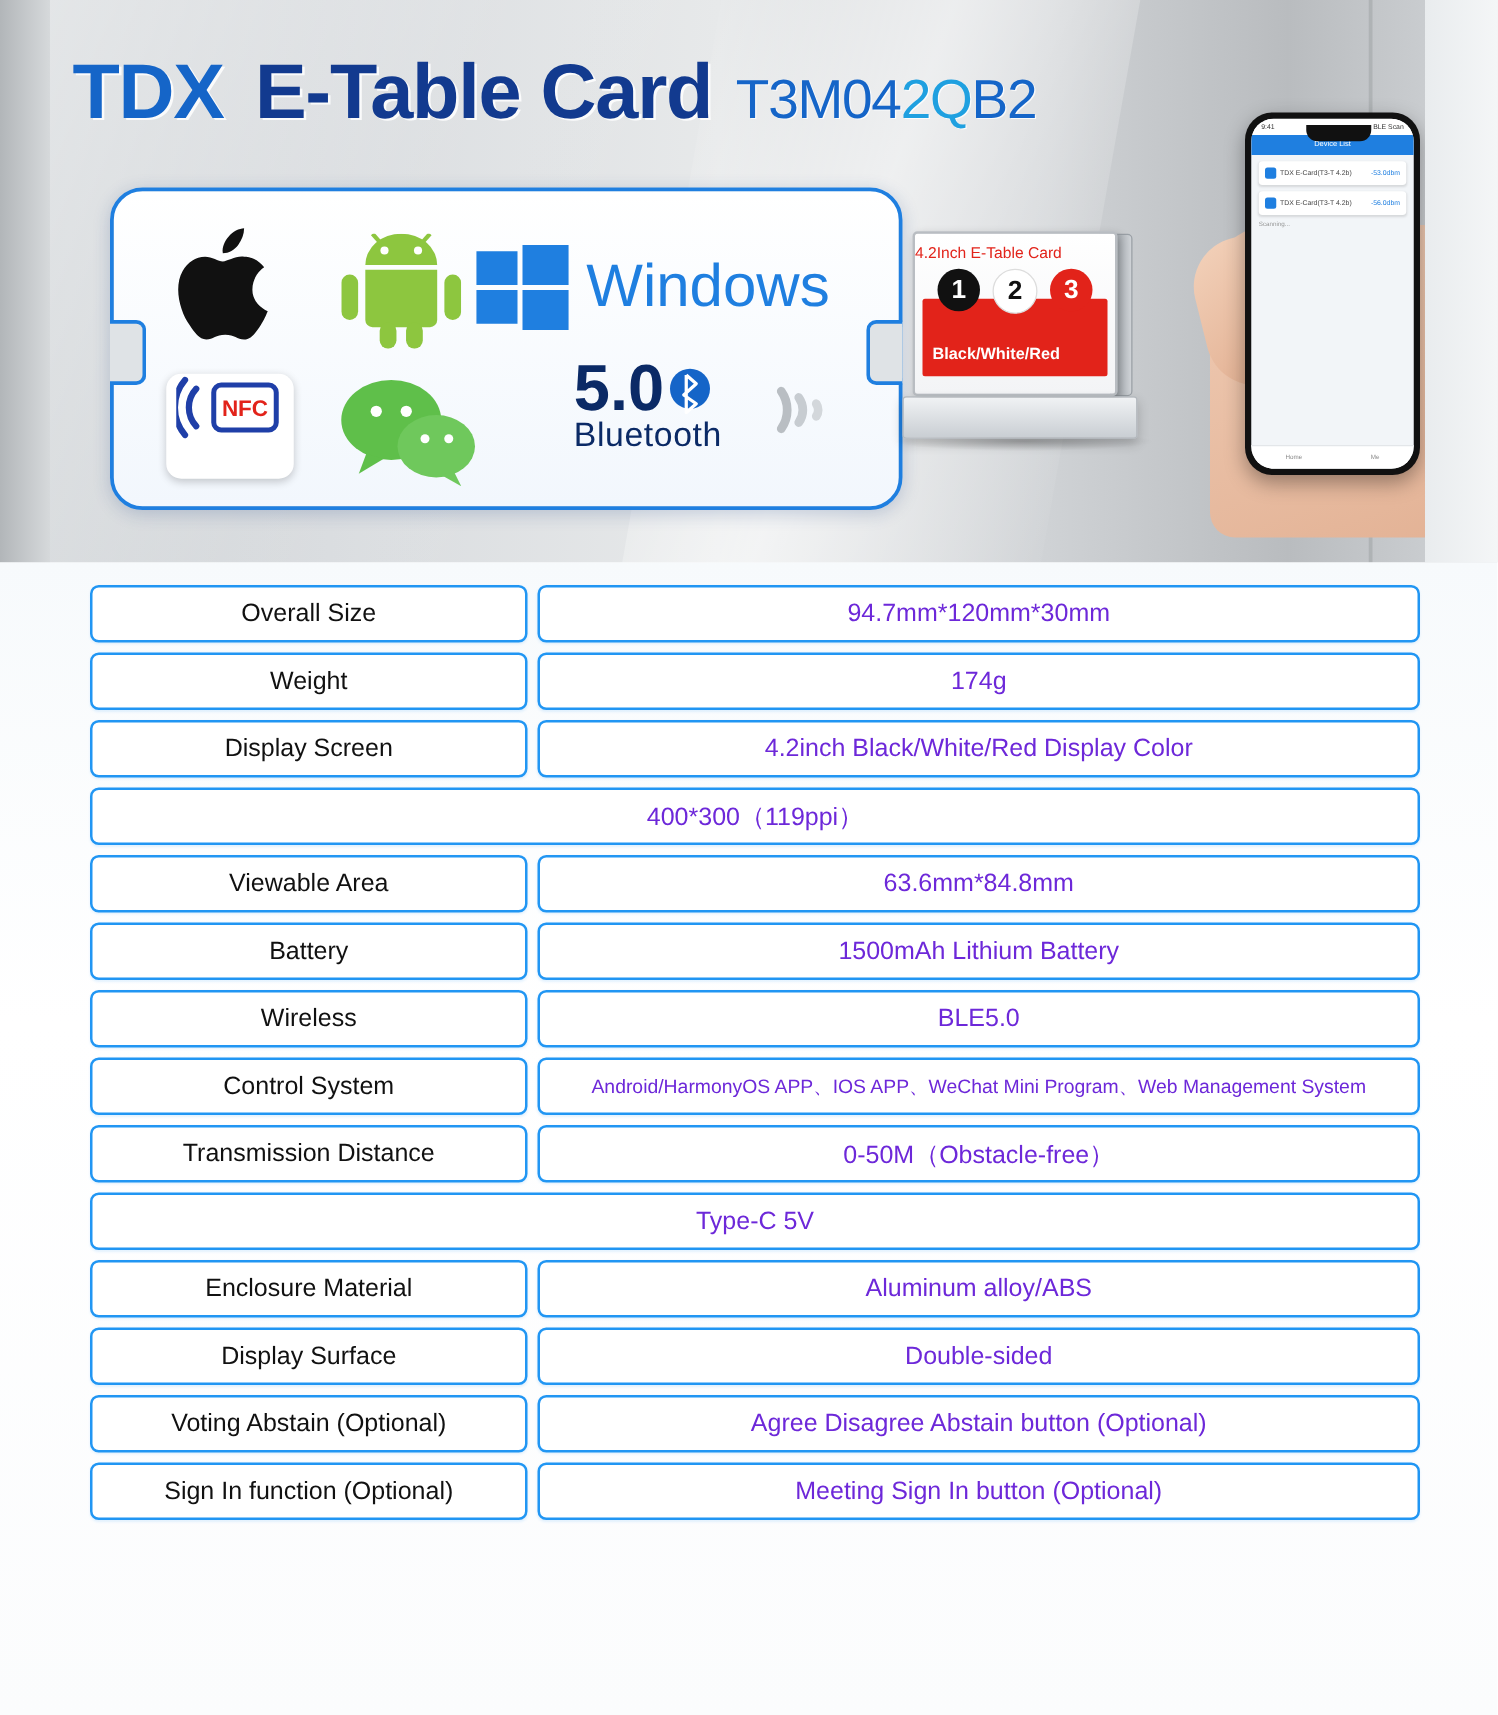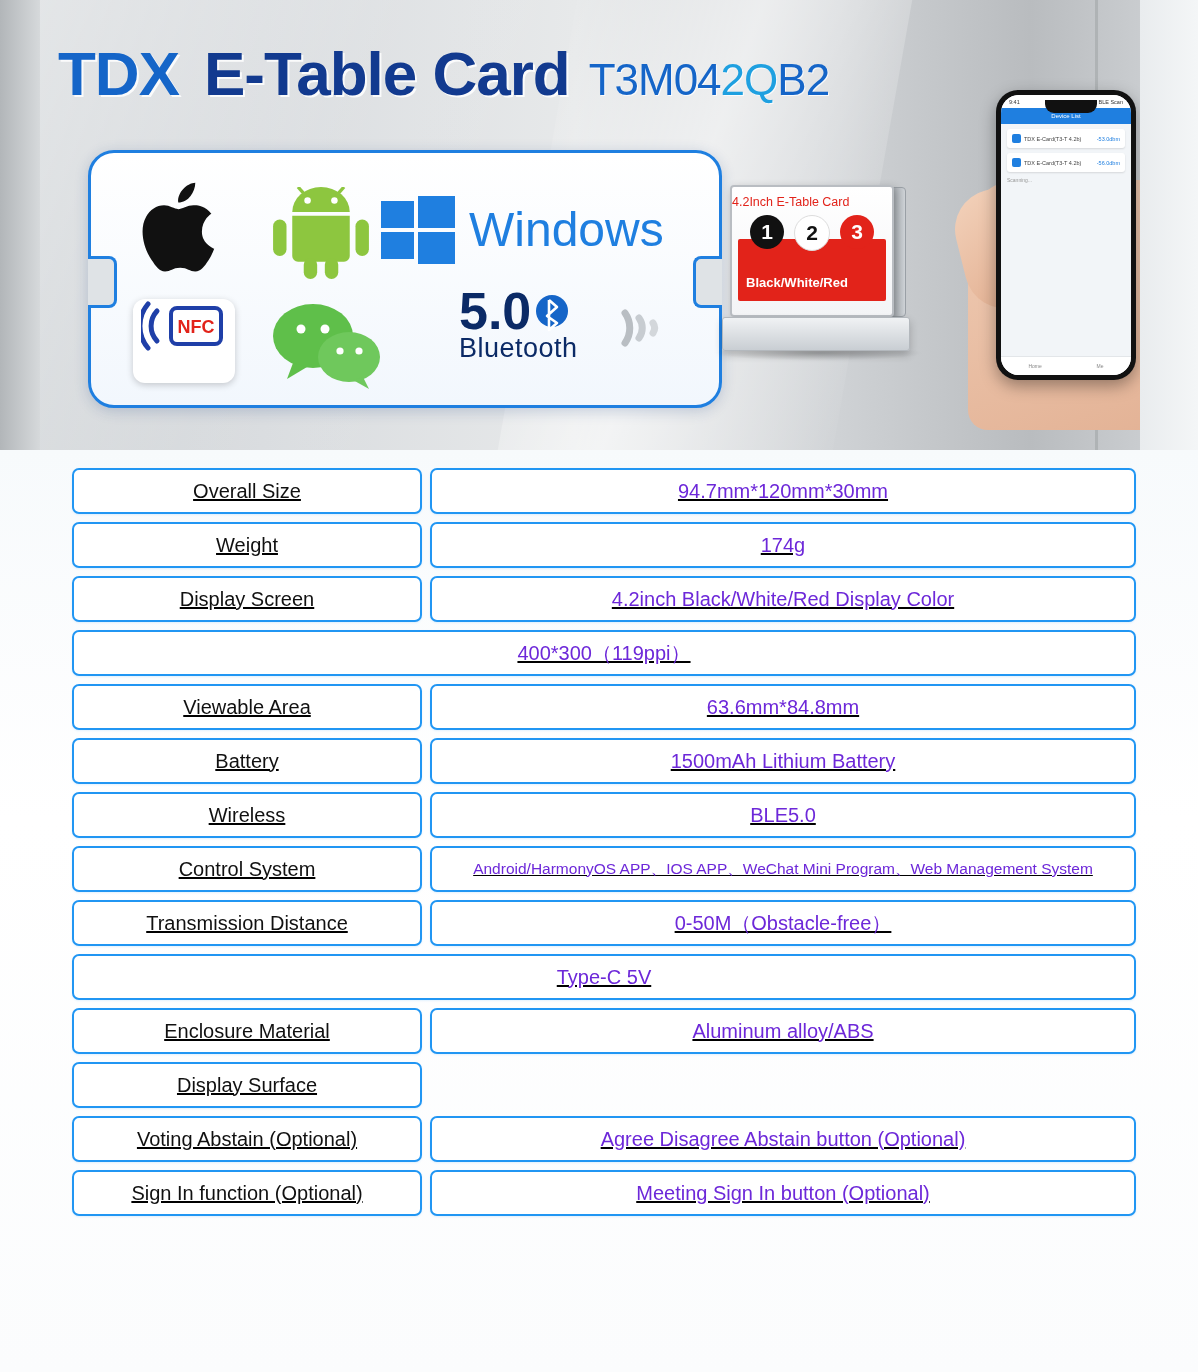--- a/index.html
+++ b/index.html
@@ -165,21 +165,20 @@
   
   .specs{
     position:absolute;left:0;top:450px;width:1198px;height:922px;
     background:linear-gradient(180deg,#f7fafc 0%,#ffffff 40%,#fbfcfd 100%);
     padding-top:18px;box-sizing:border-box;
   }
   .row{
     display:flex;align-items:stretch;
     margin:0 62px 8px 72px;
     gap:8px;
-    text-decoration:underline;
   }
   .cell{
     border:2px solid #2196f3;border-radius:7px;background:#ffffff;
     display:flex;align-items:center;justify-content:center;
     height:46px;box-sizing:border-box;
     box-shadow:0 1px 2px rgba(33,150,243,.12);
   }
   .cell.label{width:350px;flex:none;font-size:20px;color:#111;}
   .cell.value{flex:1;font-size:20px;color:#6d28d9;text-align:right;padding:0 8px;}
   .cell.value.small{font-size:15.5px;}
@@ -364,20 +363,21 @@
     </div>
     <div class="row">
       <div class="cell value">Type-C 5V</div>
     </div>
     <div class="row">
       <div class="cell label">Enclosure Material</div>
       <div class="cell value">Aluminum alloy/ABS</div>
     </div>
     <div class="row">
       <div class="cell label">Display Surface</div>
+      <div class="cell value">Double-sided</div>
     </div>
     <div class="row">
       <div class="cell label">Voting Abstain (Optional)</div>
       <div class="cell value">Agree Disagree Abstain button (Optional)</div>
     </div>
     <div class="row">
       <div class="cell label">Sign In function (Optional)</div>
       <div class="cell value">Meeting Sign In button (Optional)</div>
     </div>
 

